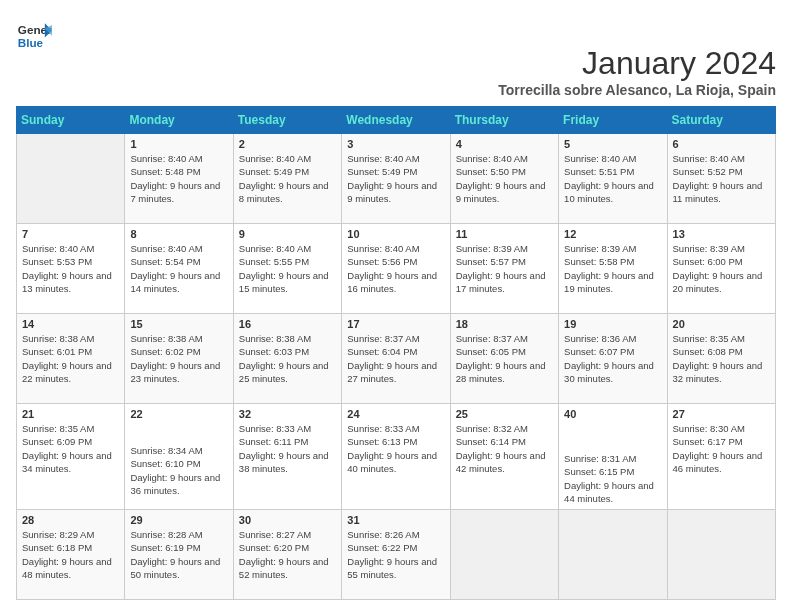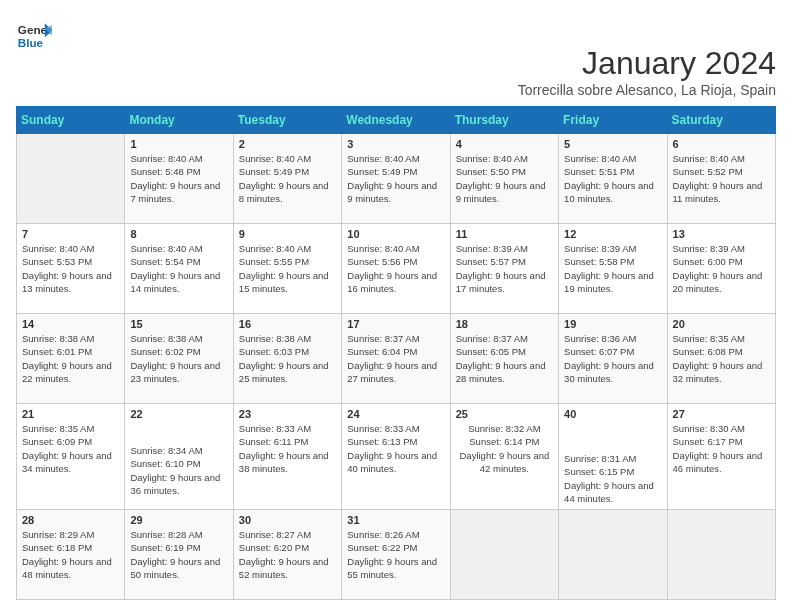--- a/index.html
+++ b/index.html
@@ -30,20 +30,21 @@
     }
     .month-title {
       font-size: 32px;
       font-weight: normal;
       color: #333;
       margin-top: 29px;
     }
     .subtitle {
       font-size: 14px;
       color: #555;
+      font-weight: bold;
     }
     table {
       width: 100%;
       border-collapse: collapse;
       table-layout: fixed;
     }
     thead tr th {
       background: #1a6eb5;
       color: #5eead4;
       font-size: 12px;
@@ -247,34 +248,34 @@
 Sunset: 6:09 PM
 Daylight: 9 hours and 34 minutes.</div>
         </td>
         <td>
           <span class="day-num">22</span>
           <div class="day-info" style="white-space: pre-line; margin-top: 24px;">Sunrise: 8:34 AM
 Sunset: 6:10 PM
 Daylight: 9 hours and 36 minutes.</div>
         </td>
         <td>
-          <span class="day-num">23</span>
+          <span class="day-num">32</span>
           <div class="day-info" style="white-space: pre-line;">Sunrise: 8:33 AM
 Sunset: 6:11 PM
 Daylight: 9 hours and 38 minutes.</div>
         </td>
         <td>
           <span class="day-num">24</span>
           <div class="day-info" style="white-space: pre-line;">Sunrise: 8:33 AM
 Sunset: 6:13 PM
 Daylight: 9 hours and 40 minutes.</div>
         </td>
         <td>
           <span class="day-num">25</span>
-          <div class="day-info" style="white-space: pre-line; text-align: center;">Sunrise: 8:32 AM
+          <div class="day-info" style="white-space: pre-line;">Sunrise: 8:32 AM
 Sunset: 6:14 PM
 Daylight: 9 hours and 42 minutes.</div>
         </td>
         <td>
           <span class="day-num">40</span>
           <div class="day-info" style="white-space: pre-line; margin-top: 32px;">Sunrise: 8:31 AM
 Sunset: 6:15 PM
 Daylight: 9 hours and 44 minutes.</div>
         </td>
         <td>

